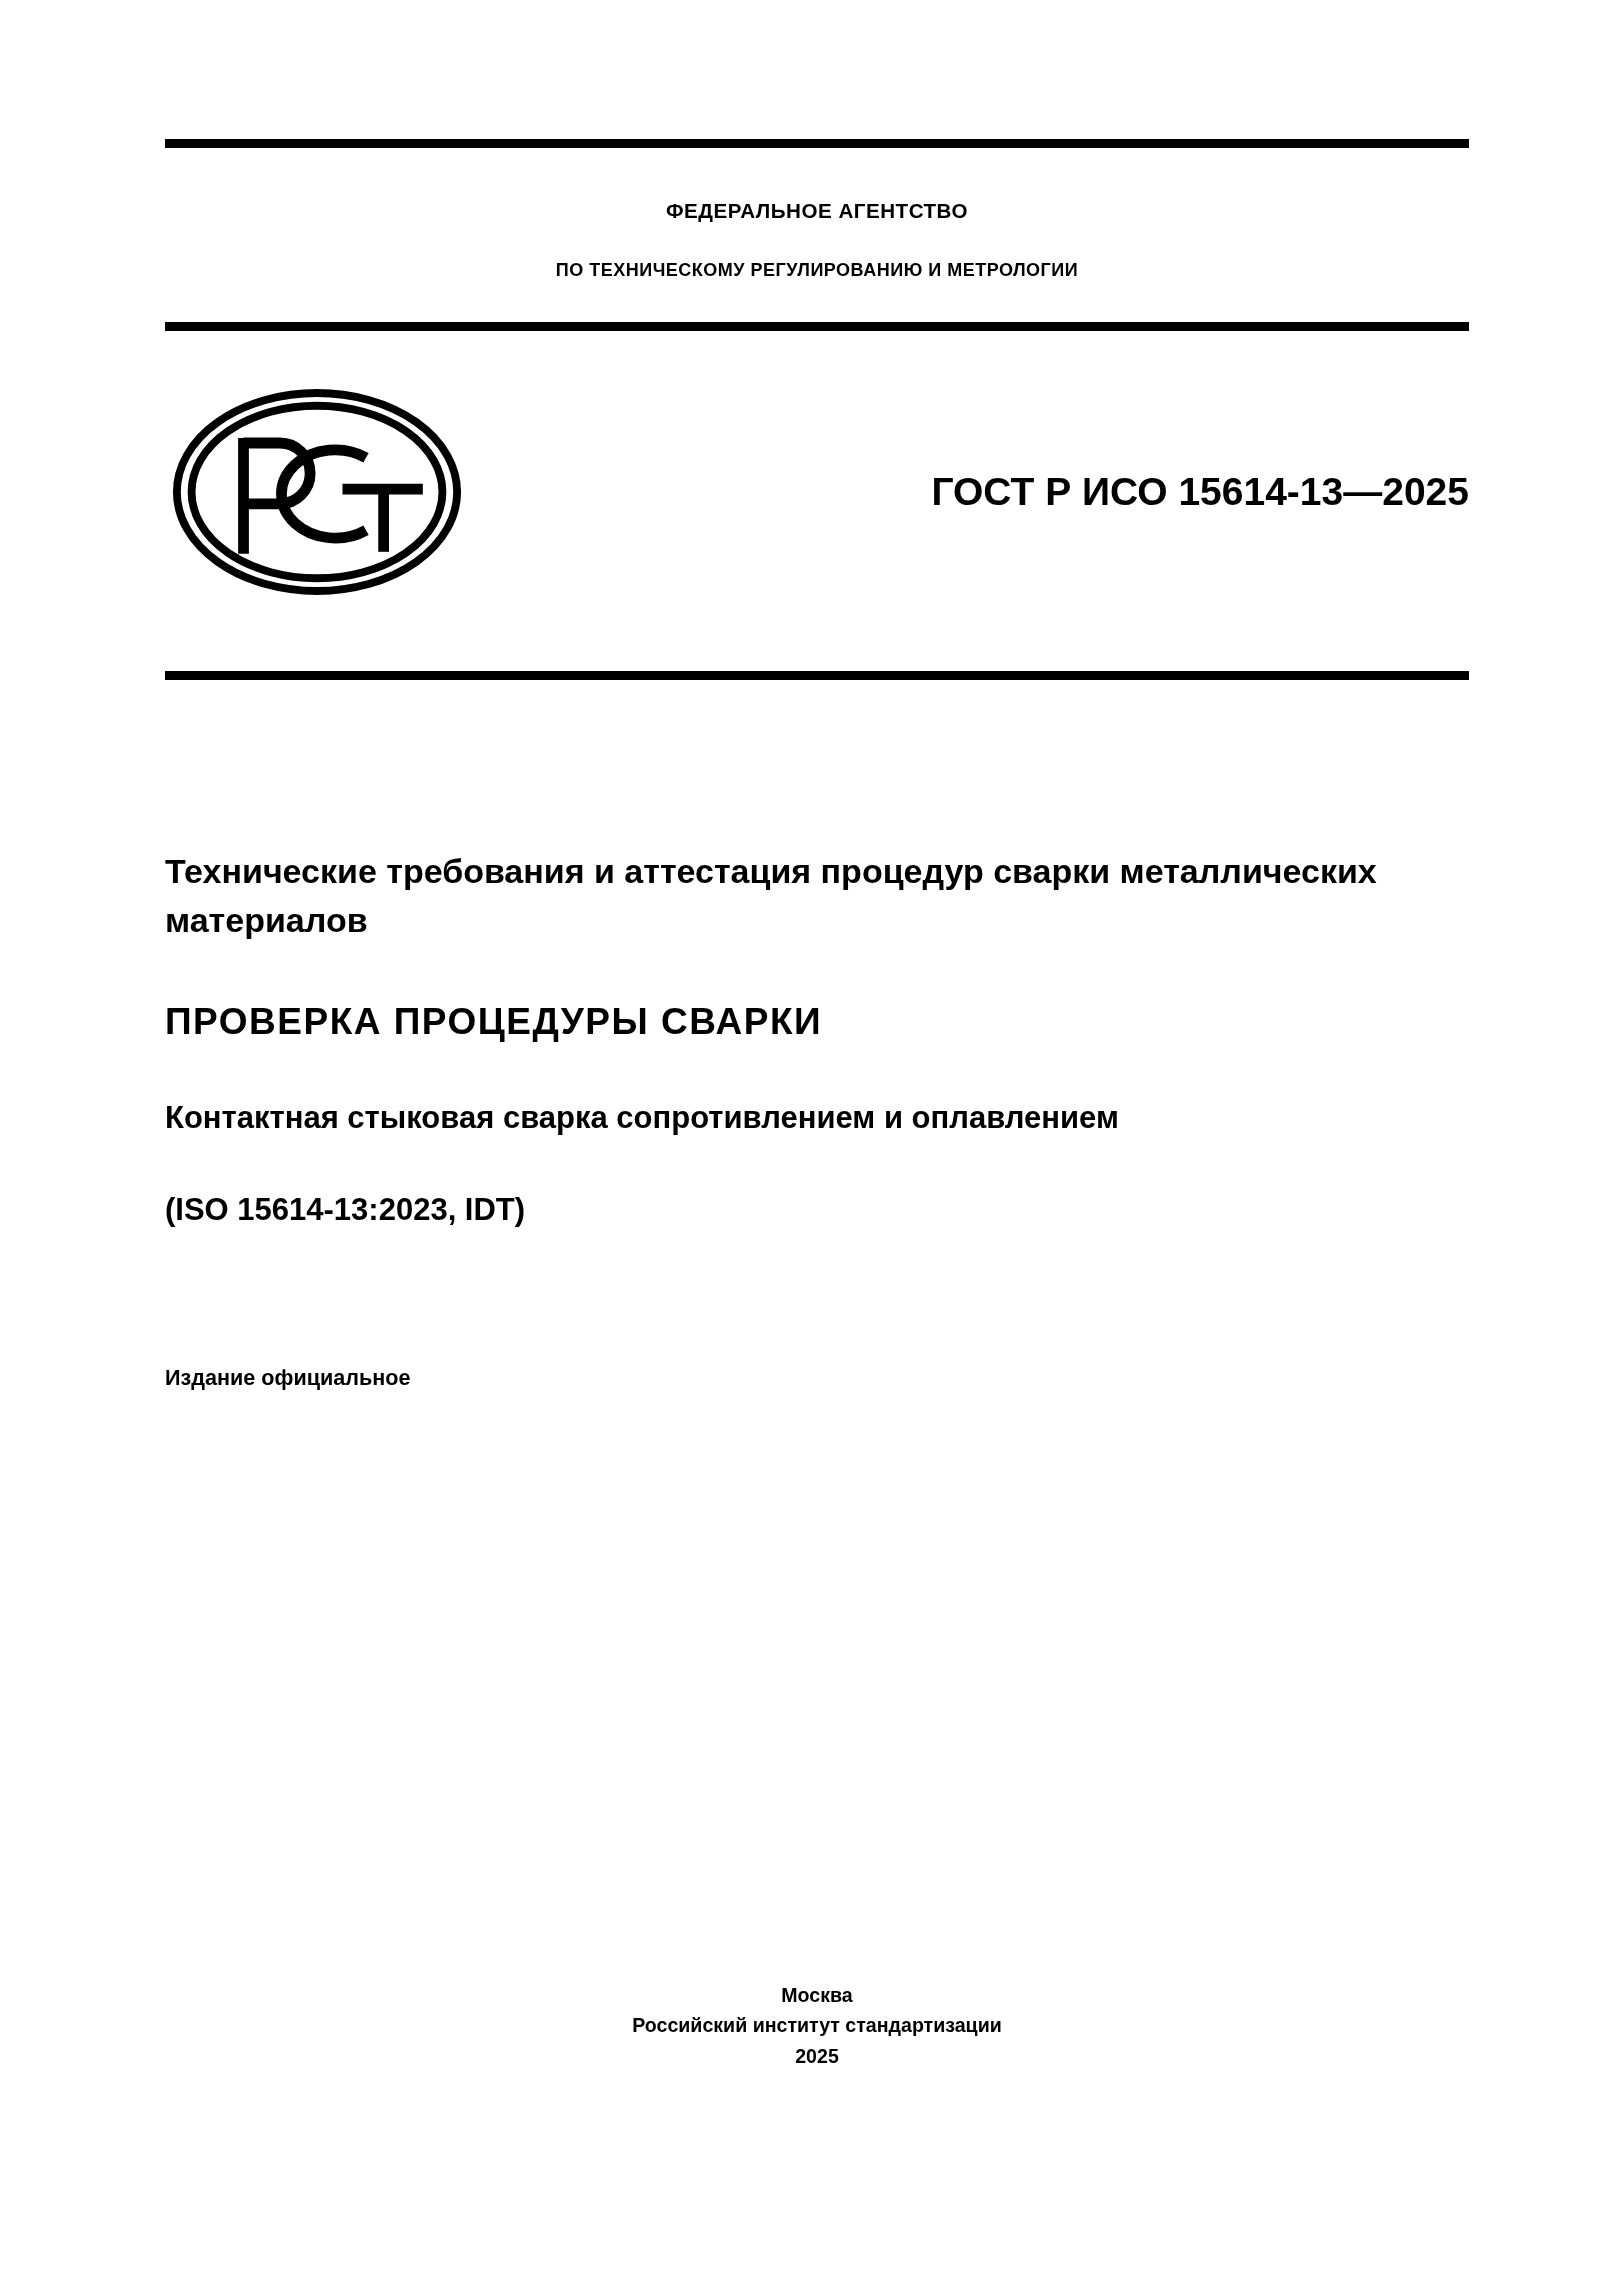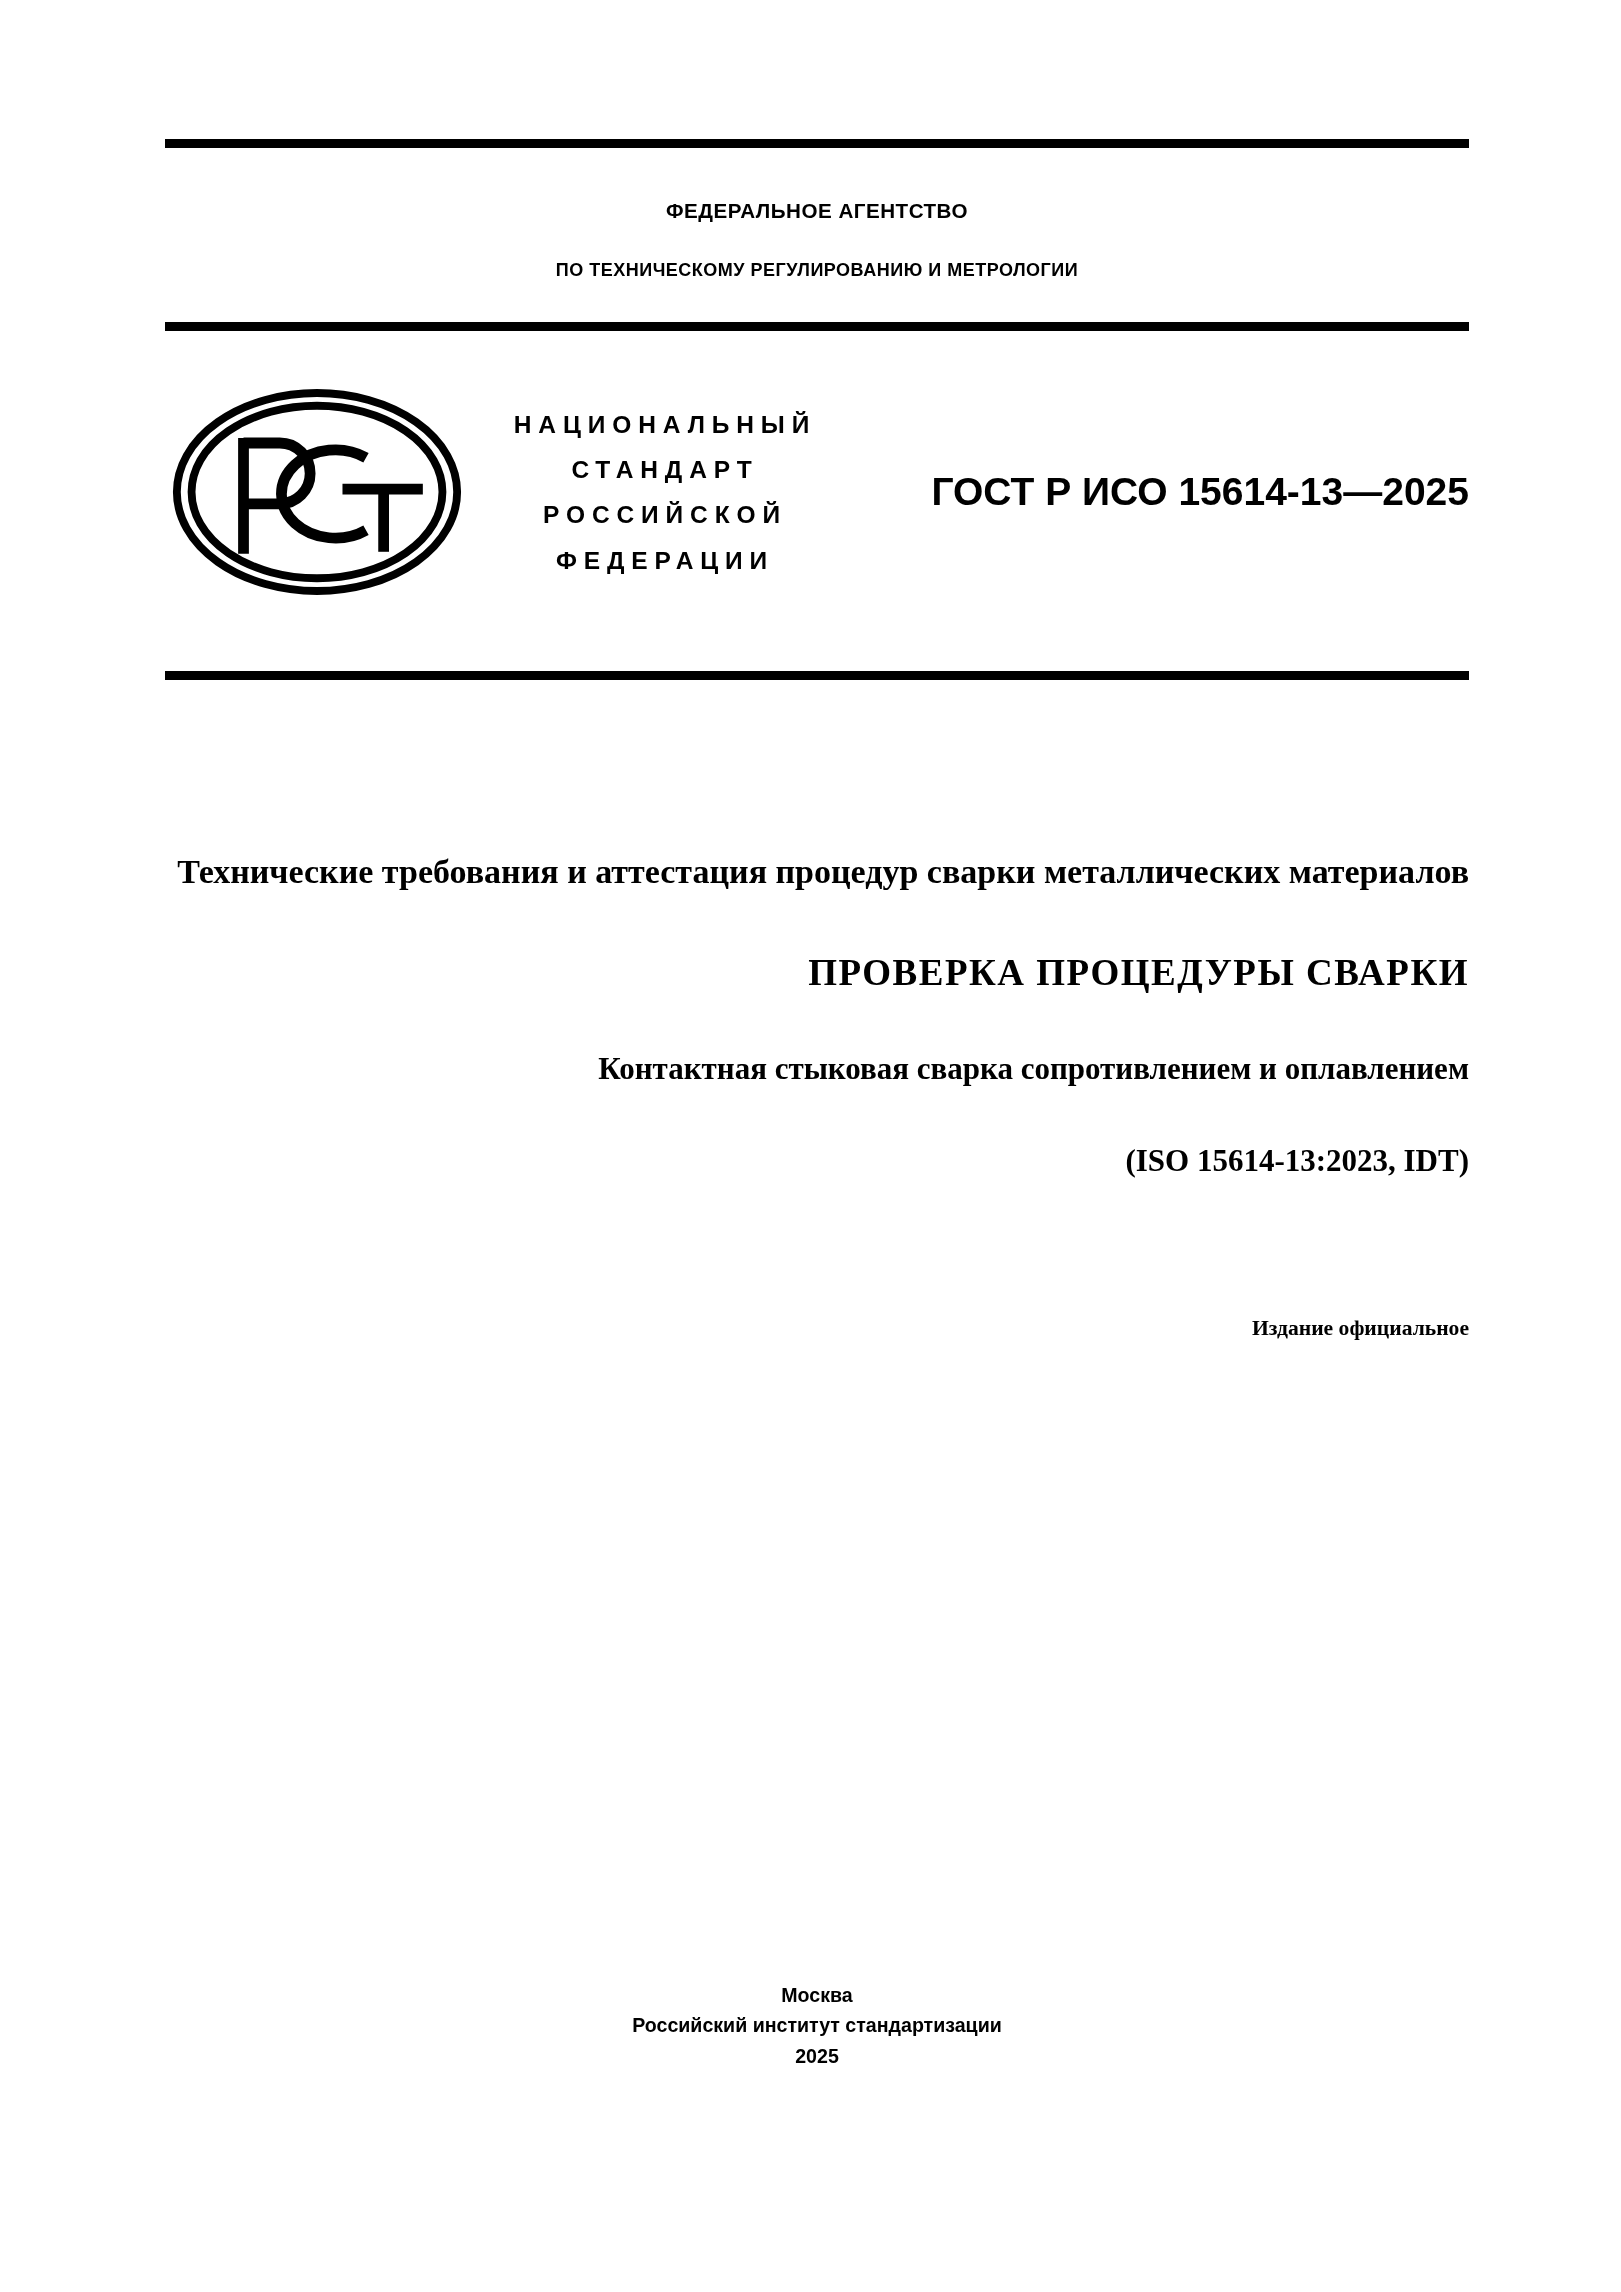--- a/index.html
+++ b/index.html
@@ -80,22 +80,21 @@
     font-weight: bold;
     line-height: 1.33;
     text-align: right;
   }
 
   .rule-bot { margin-top: 37px; }
 
   
   .titles {
     margin-top: 167px;
-    text-align: right;
-    font-family: Liberation Serif, serif;
+    text-align: left;
   }
   .t-main {
     font-size: 34px;
     font-weight: bold;
     line-height: 1.45;
   }
   .t-sub {
     font-size: 37px;
     font-weight: bold;
     letter-spacing: 1.5px;
@@ -161,26 +160,20 @@
           <path d="M75 52 L75 170" fill="none" stroke="#000" stroke-width="11"></path>
           <path d="M75 57 L112 57 A31 31 0 0 1 112 119 L75 119" fill="none" stroke="#000" stroke-width="11"></path>
 
           <path d="M200 72 A55 45 0 1 0 200 146" fill="none" stroke="#000" stroke-width="11"></path>
 
           <path d="M176 104 L258 104" fill="none" stroke="#000" stroke-width="11"></path>
           <path d="M218 104 L218 168" fill="none" stroke="#000" stroke-width="11"></path>
         </svg>
       </div>
 
-      <div class="natstd">
-        <div>НАЦИОНАЛЬНЫЙ</div>
-        <div>СТАНДАРТ</div>
-        <div>РОССИЙСКОЙ</div>
-        <div>ФЕДЕРАЦИИ</div>
-      </div>
 
       <div class="gostno">ГОСТ Р ИСО 15614-13—2025</div>
 
     </div>
 
     <div class="rule-thick rule-bot"></div>
 
     <div class="titles">
       <div class="t-main">Технические требования и аттестация процедур сварки металлических материалов</div>
       <div class="t-sub">ПРОВЕРКА ПРОЦЕДУРЫ СВАРКИ</div>

